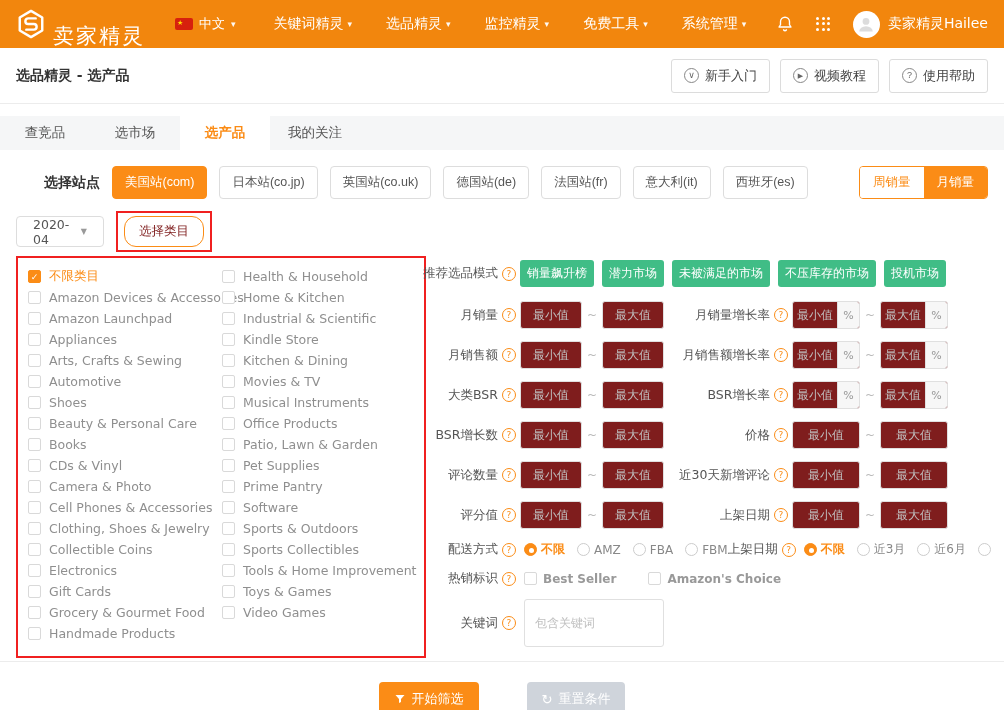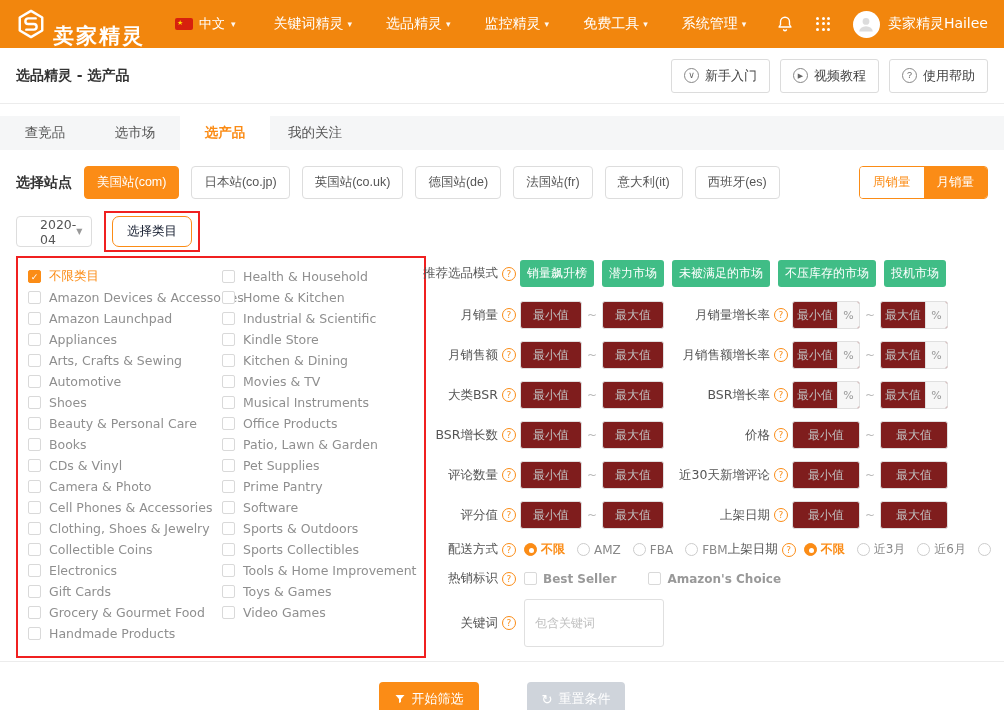--- a/index.html
+++ b/index.html
@@ -4,21 +4,21 @@
 <style>
   * { margin:0; padding:0; box-sizing:border-box; }
   html,body { background:#fff; }
   body { font-family:"DejaVu Sans","Liberation Sans",sans-serif; }
   .page { position:relative; width:1004px; height:710px; background:#fff; overflow:hidden; }
 
   
   .nav { height:48px; background:#f2860d; display:flex; align-items:center; padding:0 16px; color:#fff; }
   .brand { display:flex; align-items:center; gap:7px; cursor:pointer; }
   .logo { width:30px; height:30px; }
-  .brand-name { font-size:21px; font-weight:bold; letter-spacing:2px;margin-top:24px; }
+  .brand-name { font-size:21px; font-weight:normal; letter-spacing:2px;margin-top:24px; }
   .lang { display:flex; align-items:center; gap:6px; margin-left:30px; font-size:13px; cursor:pointer; }
   .flag { width:18px; height:12px; background:#d7200d; border-radius:2px; display:inline-flex; align-items:flex-start; padding:0 0 0 2px; }
   .flag .star { color:#ffde00; font-size:7px; line-height:10px; }
   .caret { font-size:9px; opacity:.95; }
   .nav-menu { display:flex; margin-left:38px; gap:34px; font-size:14px; }
   .nav-item { display:flex; align-items:center; gap:4px; cursor:pointer; white-space:nowrap; }
   .nav-right { margin-left:auto; display:flex; align-items:center; gap:22px; }
   .bell { width:18px; height:18px; }
   .grid-icon { width:15px; height:15px; display:grid; grid-template-columns:repeat(3,1fr); gap:2px; }
   .grid-icon i { width:3px; height:3px; background:#fff; border-radius:50%; }
@@ -34,34 +34,34 @@
 
   
   .tabband { margin-top:12px; background:#f5f6f7; display:flex; height:34px; }
   .tab { width:90px; display:flex; align-items:center; justify-content:center; font-size:13.5px; color:#555; cursor:pointer; }
   .tab.active { background:#fff; color:#fb8c16; font-weight:bold; }
 
   .content { padding:0 16px; }
 
   
   .site-row { display:flex; align-items:center; margin-top:16px; }
-  .site-label { font-size:14px; font-weight:bold; color:#333; width:68px; flex:none; }
+  .site-label { font-size:14px; font-weight:bold; color:#333; width:68px; flex:none;margin-left:28px; }
   .site-btn { padding:7px 12px; font-size:12.5px; color:#555; border:1px solid #ddd; border-radius:4px; margin-right:12px; background:#fff; cursor:pointer; white-space:nowrap; }
   .site-btn.active { background:#fb8c16; color:#fff; border-color:#fb8c16; }
   .toggle { margin-left:auto; display:flex; border:1px solid #fb8c16; border-radius:4px; overflow:hidden; }
   .tg { padding:7px 13px; font-size:12.5px; cursor:pointer; }
   .tg.off { color:#fb8c16; background:#fff; }
   .tg.on  { color:#fff; background:#fb8c16; }
 
   
   .period-row { display:flex; align-items:center; margin-top:12px; }
-  .select { width:76px; height:31px; border:1px solid #ddd; border-radius:4px; display:flex; align-items:center; justify-content:space-between; padding:0 23px; font-size:12.5px; color:#555; cursor:pointer; background:#fff; }
+  .select { width:88px; height:31px; border:1px solid #ddd; border-radius:4px; display:flex; align-items:center; justify-content:space-between; padding:0 16px; font-size:12.5px; color:#555; cursor:pointer; background:#fff; }
   .select .sc { font-size:8px; color:#999; }
   .anno-mini { border:2px solid #f02020; padding:3px 6px; margin-left:12px; }
-  .cat-btn { border:1px solid #fb8c16; color:#0f172a; border-radius:7px; padding:6px 14px; font-size:12.5px; background:#fff; cursor:pointer; }
+  .cat-btn { border:1px solid #fb8c16; color:#7f1d1d; border-radius:12px; padding:6px 14px; font-size:12.5px; background:#fff; cursor:pointer; }
 
   
   .main { display:flex; align-items:flex-start; margin-top:4px; }
   .catbox { width:410px; flex:none; border:2px solid #f02020; padding:8px 8px 12px 10px; }
   .cat-cols { display:flex; }
   .cat-col { width:50%; display:flex; flex-direction:column; }
   .cat-item { display:flex; align-items:center; gap:8px; height:21px; font-size:12.5px; color:#8f8f8f; cursor:pointer; white-space:nowrap; }
   .cb { width:13px; height:13px; border:1px solid #d9d9d9; border-radius:2px; background:#fff; flex:none; display:inline-block; }
   .cat-item.checked { color:#fb8c16; }
   .cat-item.checked .cb { background:#fb8c16; border-color:#fb8c16; color:#fff; font-size:9px; line-height:12px; text-align:center; }

